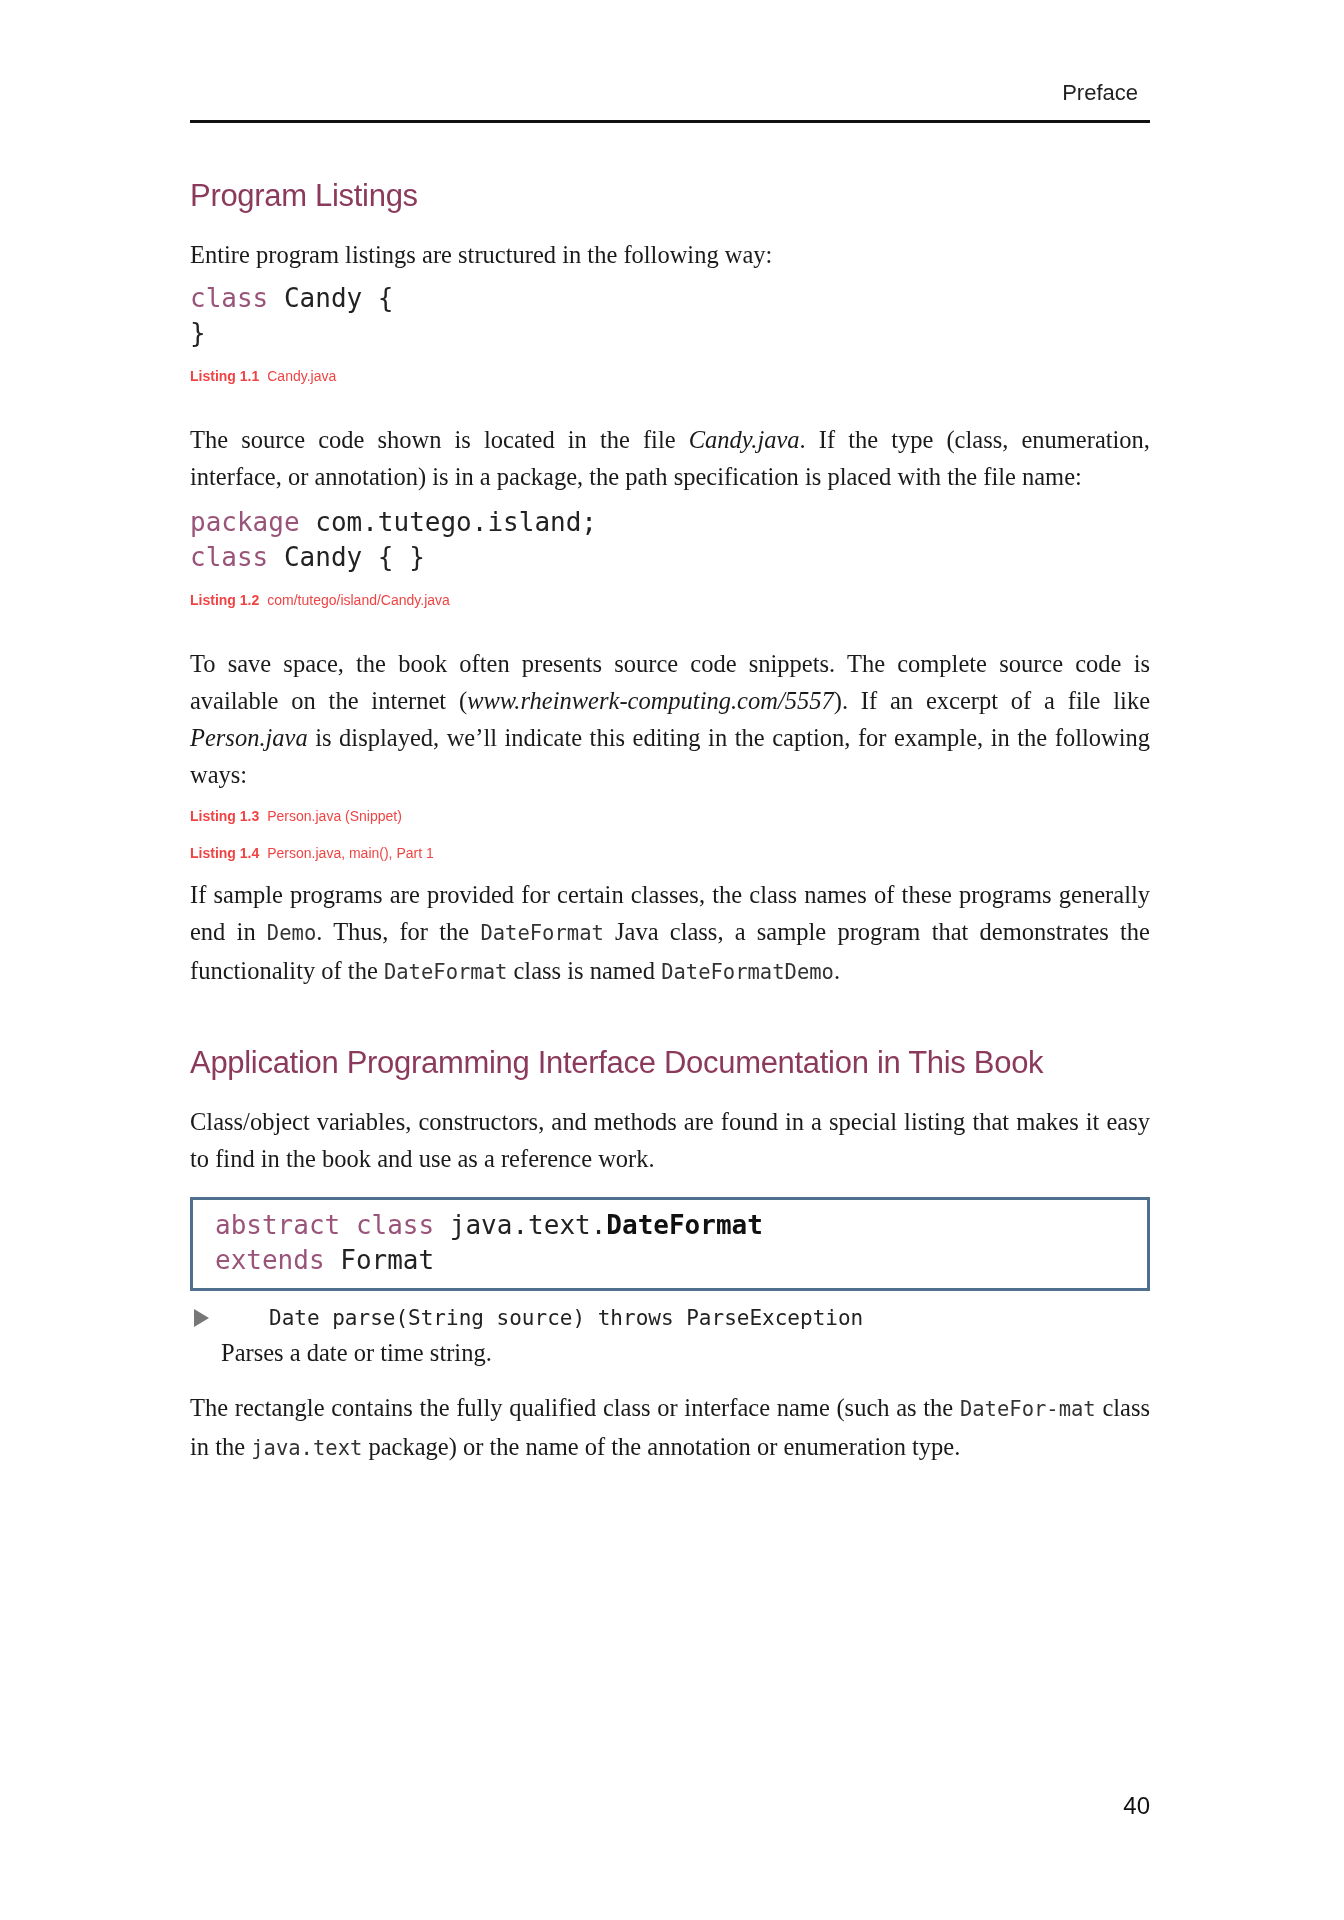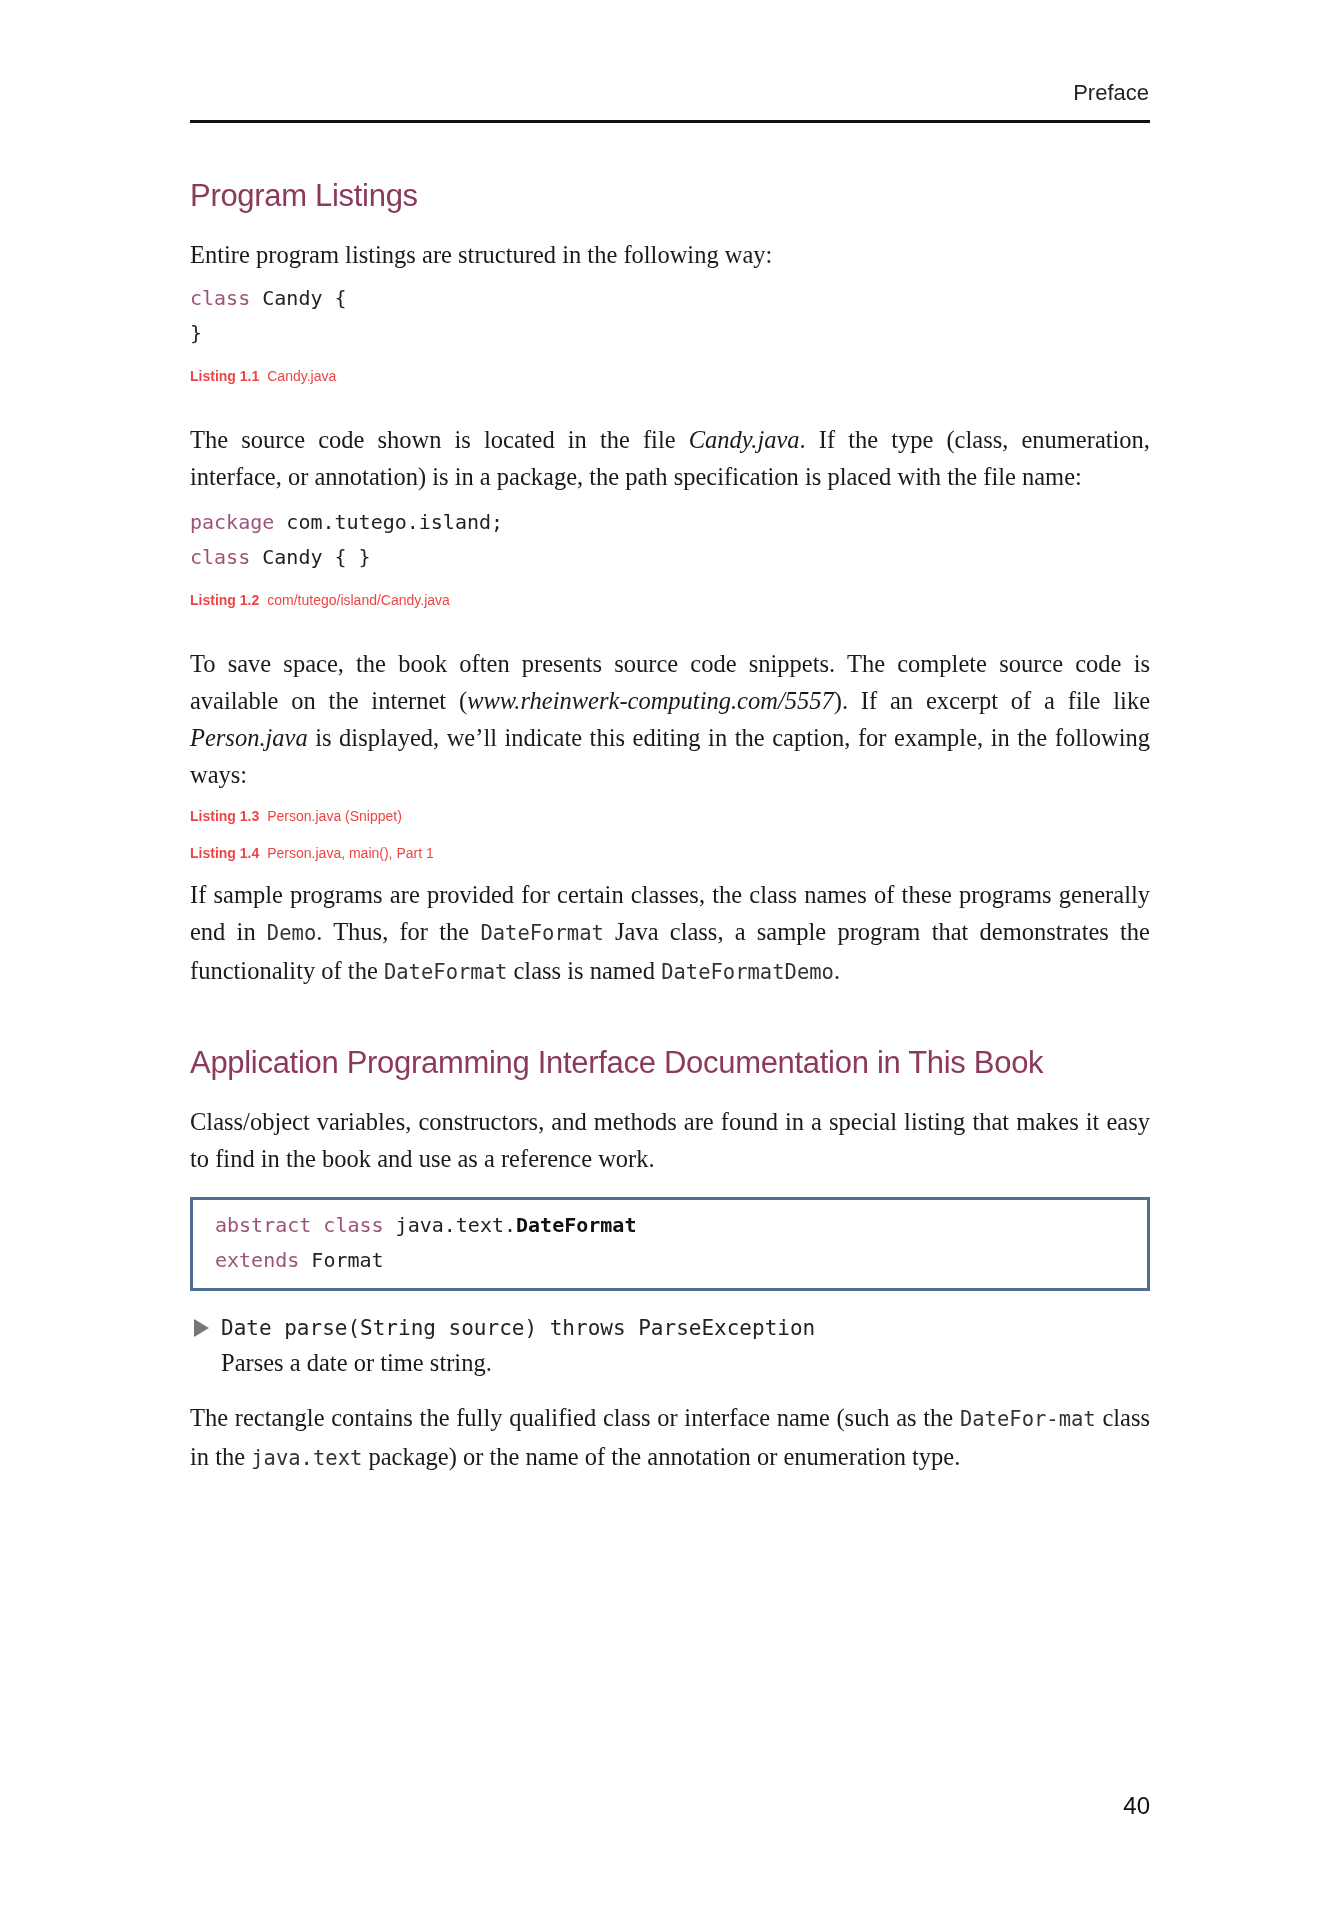--- a/index.html
+++ b/index.html
@@ -18,21 +18,21 @@
     .page-header {
       position: absolute;
       left: 190px;
       top: 78px;
       width: 960px;
       height: 42px;
       border-bottom: 3px solid #111;
     }
     .running-head {
       position: absolute;
-      right: 1px;
+      right: 12px;
       top: 2px;
       font-family: "Liberation Sans", "DejaVu Sans", sans-serif;
       font-size: 22px;
       color: #222;
     }
     .content {
       position: absolute;
       left: 190px;
       top: 176px;
       width: 960px;
@@ -47,21 +47,21 @@
       letter-spacing: -0.3px;
     }
     p.body {
       font-size: 24.5px;
       line-height: 37px;
       margin: 0;
       text-align: justify;
     }
     .code {
       font-family: "DejaVu Sans Mono", "Liberation Mono", monospace;
-      font-size: 20px;
+      font-size: 26px;
       line-height: 35px;
       color: #222;
       white-space: pre;
     }
     .kw { color: #9a5479; }
     .kw2 { color: #c9845c; }
     .inl {
       font-family: "DejaVu Sans Mono", "Liberation Mono", monospace;
       font-size: 20.5px;
       color: #333;
@@ -155,21 +155,21 @@
 
   <h2 style="margin-top:52px;">Application Programming Interface Documentation in This Book</h2>
 
   <p class="body" style="margin-top:20px;">Class/object variables, constructors, and methods are found in a special listing that makes it easy to find in the book and use as a reference work.</p>
 
   <div class="api-box" style="margin-top:20px;">
     <div class="code"><span class="kw">abstract class</span><span> java.text.</span><span class="bold">DateFormat</span></div>
     <div class="code"><span class="kw">extends</span><span> Format</span></div>
   </div>
 
-  <div class="method-line" style="margin-top:20px;">
+  <div class="method-line" style="margin-top:10px;gap:48px;">
     <span class="tri"></span>
     <span>Date parse(String source) throws ParseException</span>
   </div>
   <div class="method-desc">Parses a date or time string.</div>
 
   <p class="body" style="margin-top:18px;"><span>The rectangle contains the fully qualified class or interface name (such as the </span><span class="inl">DateFor-mat</span><span> class in the </span><span class="inl">java.text</span><span> package) or the name of the annotation or enumeration type.</span></p>
 
 </div>
 
 <div class="page-number">40</div>

